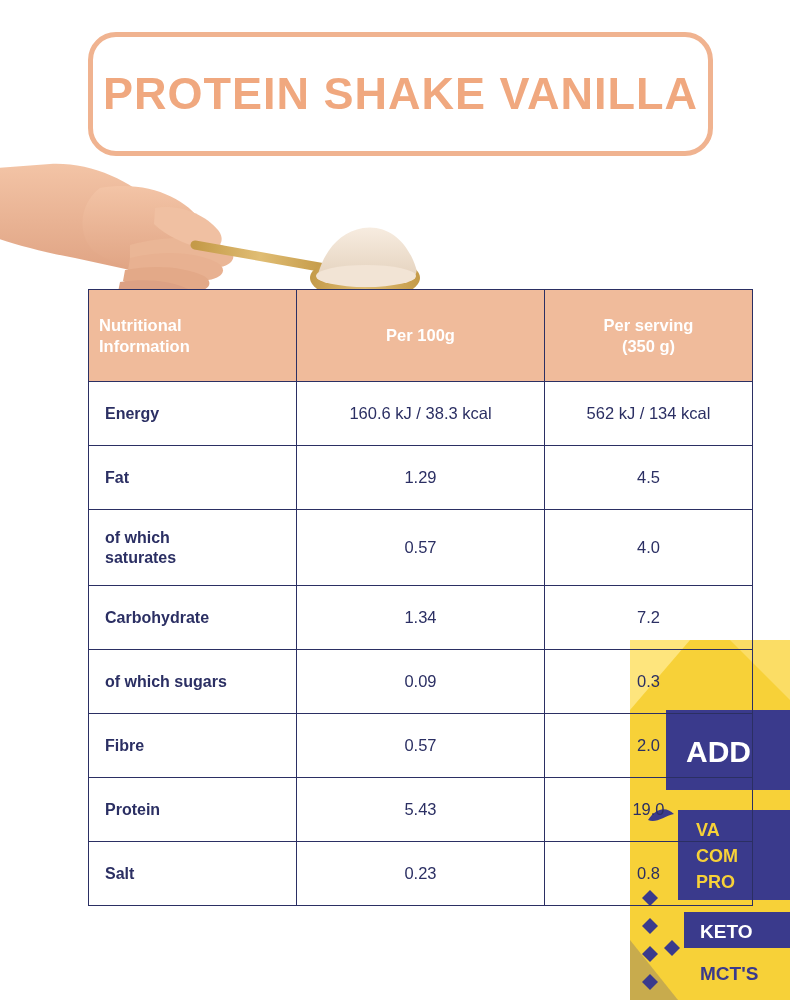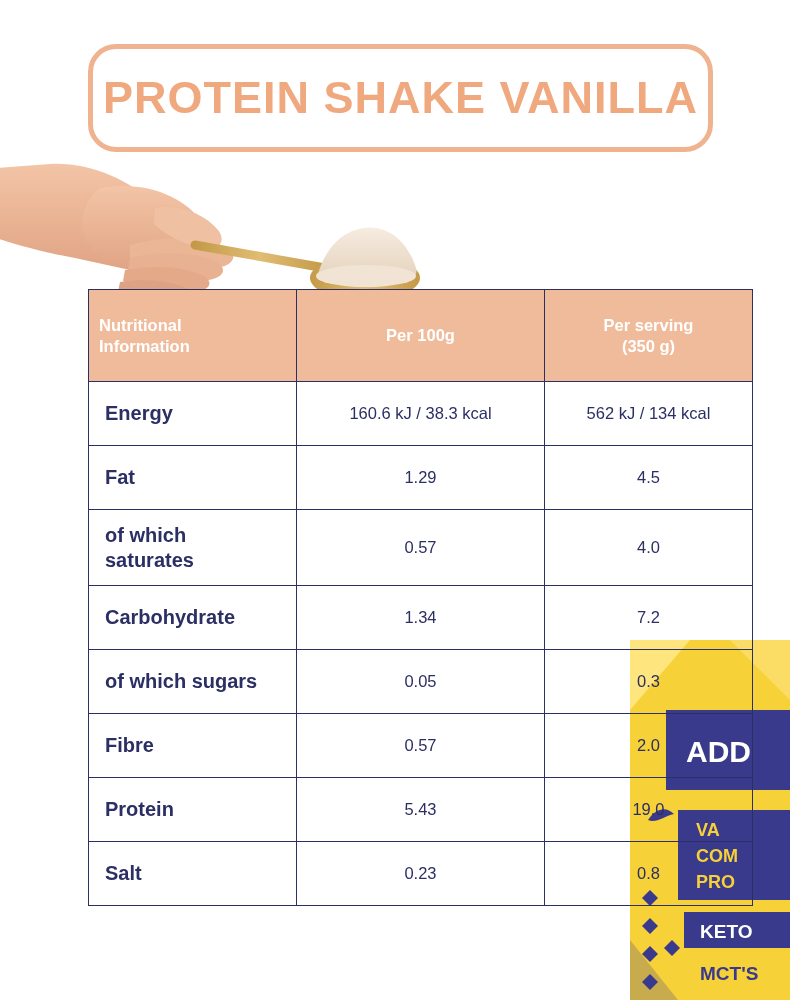--- a/index.html
+++ b/index.html
@@ -8,27 +8,26 @@
     background: #ffffff;
     font-family: "Liberation Sans", sans-serif;
     overflow: hidden;
   }
   .page { position: relative; width: 800px; height: 1000px; background:#fff; }
 
   
   .title-wrap {
     position: absolute;
     left: 88px; top: 32px;
-    width: 625px; height: 108px;
+    width: 625px; height: 124px;
     border: 5px solid #f0b390;
     border-radius: 28px;
     display: flex; align-items: center; justify-content: center;
     background: #fff;
     z-index: 6;
-    margin-top: 12px;
   }
   .title-text {
     font-size: 45px;
     font-weight: bold;
     letter-spacing: 1px;
     color: #f0a87f;
     text-transform: uppercase;
     font-family: "Liberation Sans", sans-serif;
     white-space: nowrap;
   }
@@ -77,21 +76,21 @@
     height: 92px;
     line-height: 1.25;
   }
   thead th.c0 { text-align: left; padding-left: 10px; width: 208px; }
   thead th.c1 { text-align: center; width: 248px; }
   thead th.c2 { text-align: center; width: 208px; }
 
   tbody td { height: 64px; color: #2b2f63; }
   tbody td.label {
     text-align: left; padding-left: 16px;
-    font-size: 20px; font-weight: bold; line-height: 1.25;
+    font-size: 16px; font-weight: bold; line-height: 1.25;
   }
   tbody td.val {
     text-align: center;
     font-size: 16.5px; font-weight: normal;
   }
   tbody tr.tall td { height: 76px; }
 </style>
 </head>
 <body>
 
@@ -204,21 +203,21 @@
           <td class="val">0.57</td>
           <td class="val">4.0</td>
         </tr>
         <tr>
           <td class="label">Carbohydrate</td>
           <td class="val">1.34</td>
           <td class="val">7.2</td>
         </tr>
         <tr>
           <td class="label">of which sugars</td>
-          <td class="val">0.05</td>
+          <td class="val">0.09</td>
           <td class="val">0.3</td>
         </tr>
         <tr>
           <td class="label">Fibre</td>
           <td class="val">0.57</td>
           <td class="val">2.0</td>
         </tr>
         <tr>
           <td class="label">Protein</td>
           <td class="val">5.43</td>

